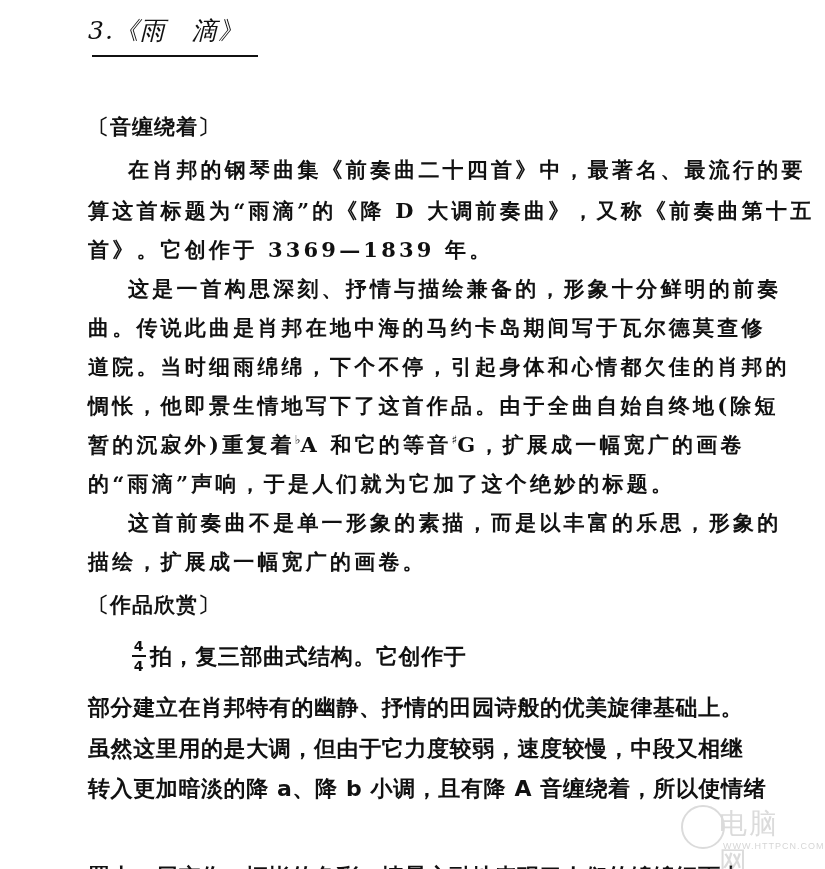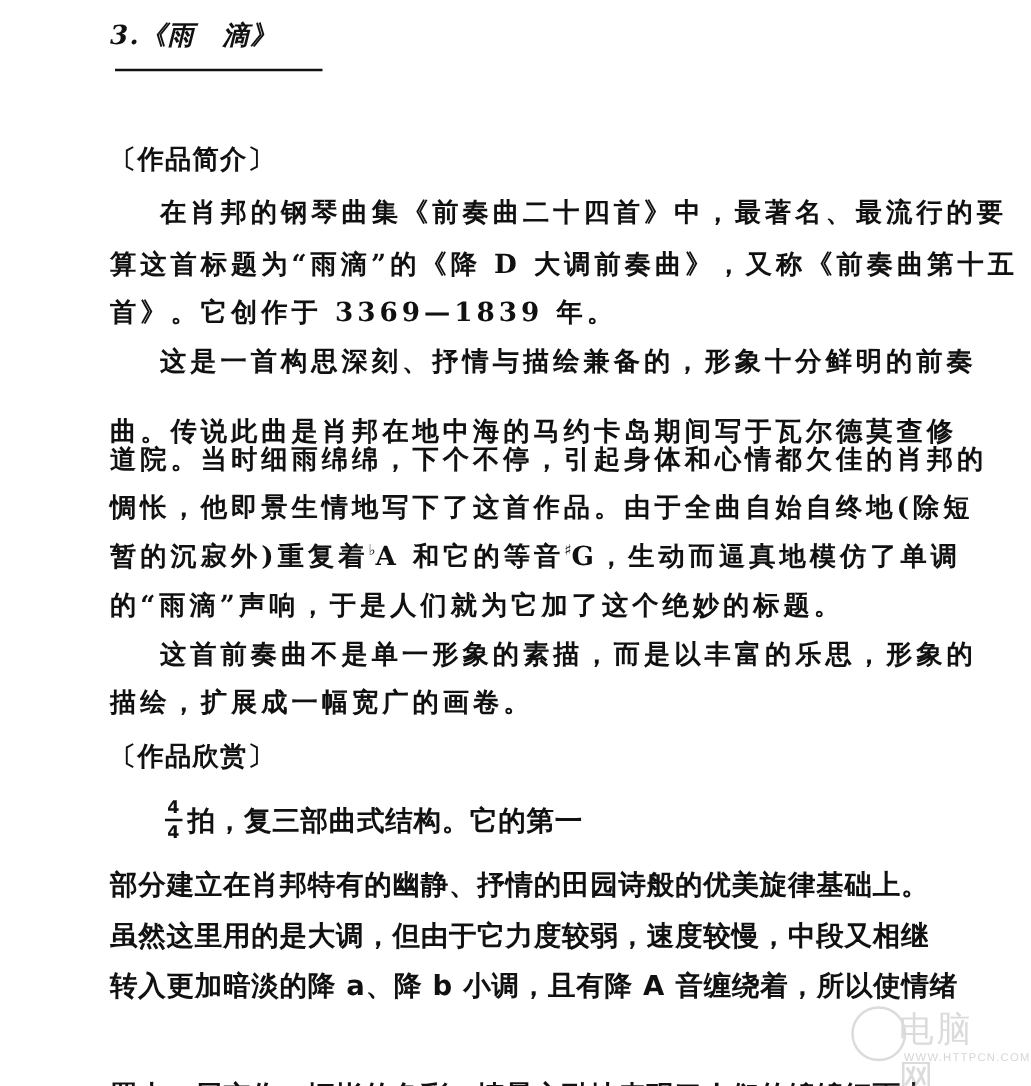--- a/index.html
+++ b/index.html
@@ -12,22 +12,22 @@
       height: 869px;
       position: relative;
       overflow: hidden;
       font-family: "DejaVu Serif", serif;
       color: #111111;
     }
     .title {
       position: absolute;
       left: 88px;
       top: 14px;
-      font-size: 21px;
-      font-weight: bold;
+      font-size: 25px;
+      font-weight: normal;
       font-style: italic;
       letter-spacing: 1px;
       white-space: pre;
     }
     .title-rule {
       position: absolute;
       left: 92px;
       top: 55px;
       width: 166px;
       height: 2px;
@@ -110,42 +110,42 @@
       margin-left: 32px;
     }
   </style>
 </head>
 <body>
 
 <div>
   <div class="title">3.《雨　滴》</div>
   <div class="title-rule"></div>
 
-  <div class="section-head" style="top:113px;">〔作品简介〕</div>
+  <div class="section-head" style="top:113px;">〔音缠绕着〕</div>
 
   <div class="line" style="left:128px; top:156px;">在肖邦的钢琴曲集《前奏曲二十四首》中，最著名、最流行的要</div>
   <div class="line" style="left:88px; top:197px;">算这首标题为“雨滴”的《降 D 大调前奏曲》，又称《前奏曲第十五</div>
   <div class="line" style="left:88px; top:236px;">首》。它创作于 3369—1839 年。</div>
 
   <div class="line" style="left:128px; top:275px;">这是一首构思深刻、抒情与描绘兼备的，形象十分鲜明的前奏</div>
-  <div class="line" style="left:88px; top:314px;margin-top:17px;">曲。传说此曲是肖邦在地中海的马约卡岛期间写于瓦尔德莫查修</div>
+  <div class="line" style="left:88px; top:314px;">曲。传说此曲是肖邦在地中海的马约卡岛期间写于瓦尔德莫查修</div>
   <div class="line" style="left:88px; top:353px;">道院。当时细雨绵绵，下个不停，引起身体和心情都欠佳的肖邦的</div>
   <div class="line" style="left:88px; top:392px;">惆怅，他即景生情地写下了这首作品。由于全曲自始自终地(除短</div>
   <div class="line" style="left:88px; top:431px;">
-    <span>暂的沉寂外)重复着</span><span class="sup">♭</span><span>A 和它的等音</span><span class="sup">♯</span><span>G，生动而逼真地模仿了单调</span>
+    <span>暂的沉寂外)重复着</span><span class="sup">♭</span><span>A 和它的等音</span><span class="sup">♯</span><span>G，扩展成一幅宽广的画卷</span>
   </div>
   <div class="line" style="left:88px; top:470px;">的“雨滴”声响，于是人们就为它加了这个绝妙的标题。</div>
 
   <div class="line" style="left:128px; top:509px;">这首前奏曲不是单一形象的素描，而是以丰富的乐思，形象的</div>
   <div class="line" style="left:88px; top:548px;">描绘，扩展成一幅宽广的画卷。</div>
 
   <div class="section-head" style="top:591px;">〔作品欣赏〕</div>
 
   <div class="line sans" style="left:128px; top:640px;">
-    <span class="frac"><span>4</span><span class="bar"></span><span>4</span></span><span>拍，复三部曲式结构。它的第一</span>
+    <span class="frac"><span>4</span><span class="bar"></span><span>4</span></span><span>拍，复三部曲式结构。它创作于</span>
   </div>
   <div class="line sans" style="left:88px; top:693px;text-align:right;">部分建立在肖邦特有的幽静、抒情的田园诗般的优美旋律基础上。</div>
   <div class="line sans" style="left:88px; top:734px;">虽然这里用的是大调，但由于它力度较弱，速度较慢，中段又相继</div>
   <div class="line sans" style="left:88px; top:774px;">转入更加暗淡的降 a、降 b 小调，且有降 A 音缠绕着，所以使情绪</div>
   <div class="line sans" style="left:88px; top:844px;margin-top:18px;">罩上一层哀伤、惆怅的色彩，情景交融地表现了人们的绵绵细雨中</div>
 
   <div class="watermark">
     <div class="wm-logo"></div>
     <div class="wm-cn">电脑网</div>
     <div class="wm-url">WWW.HTTPCN.COM</div>

